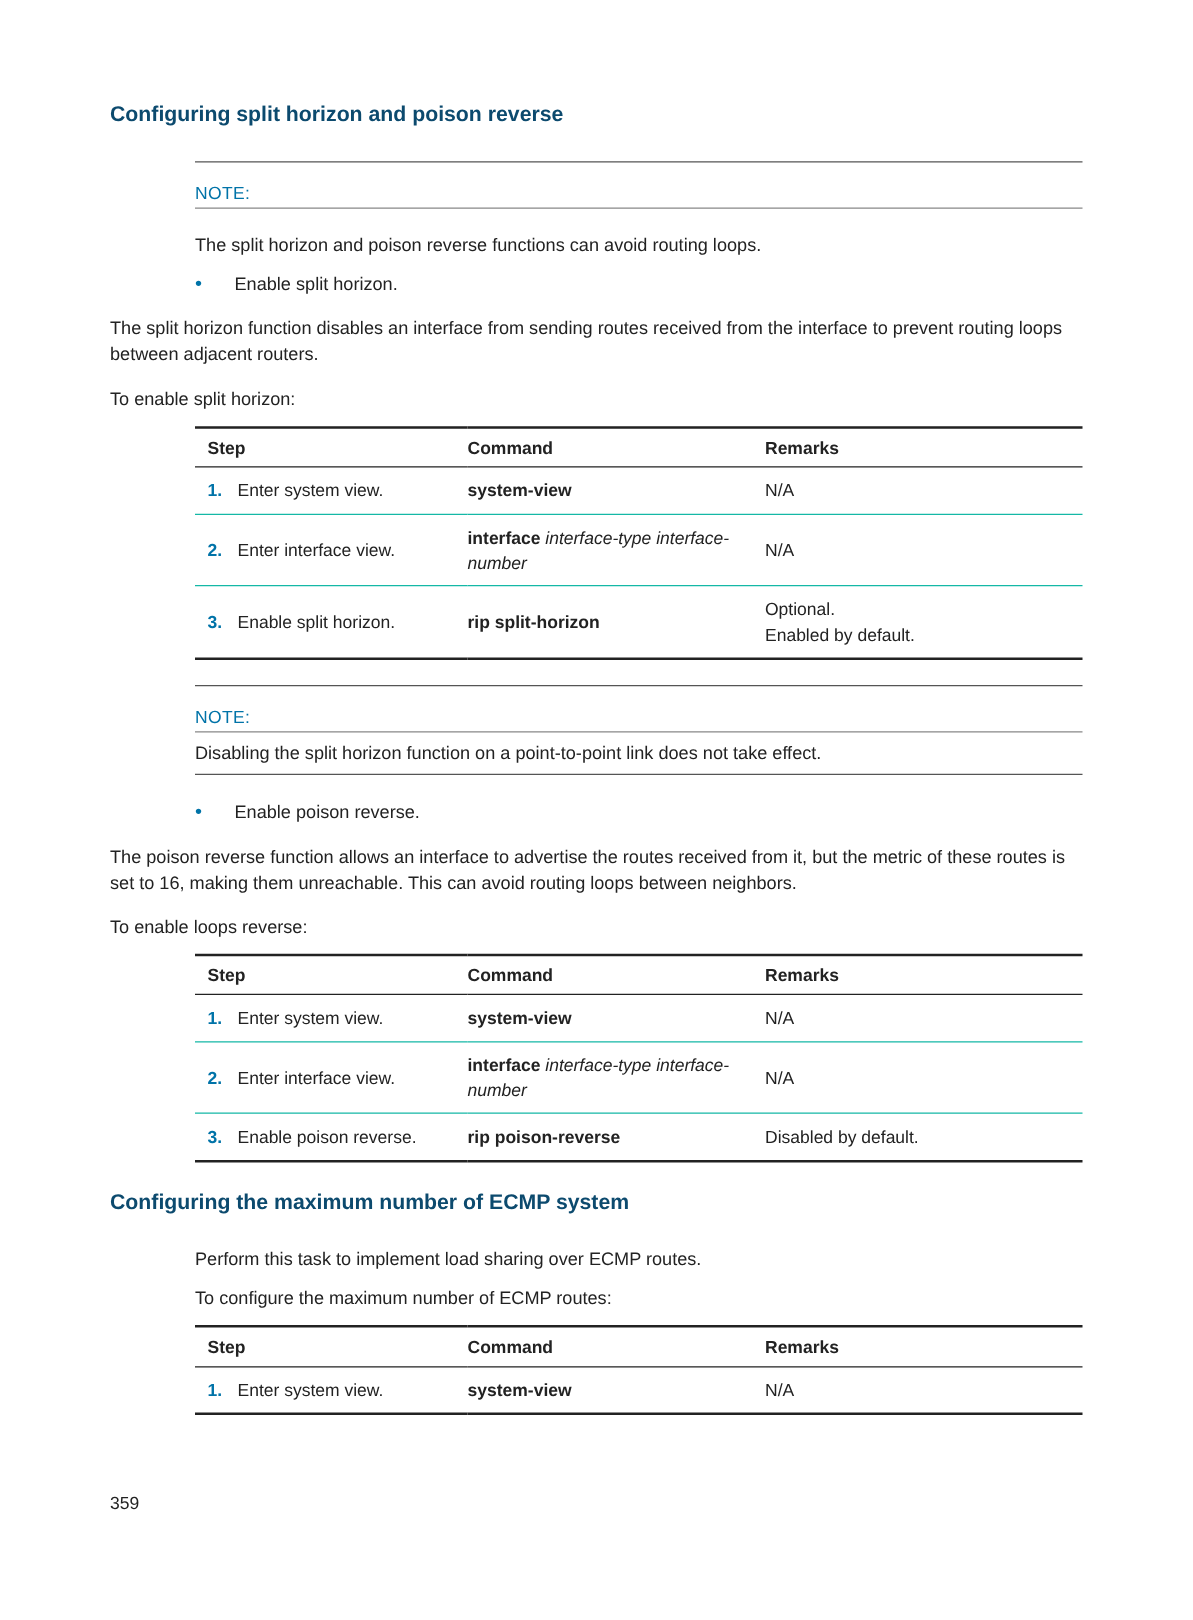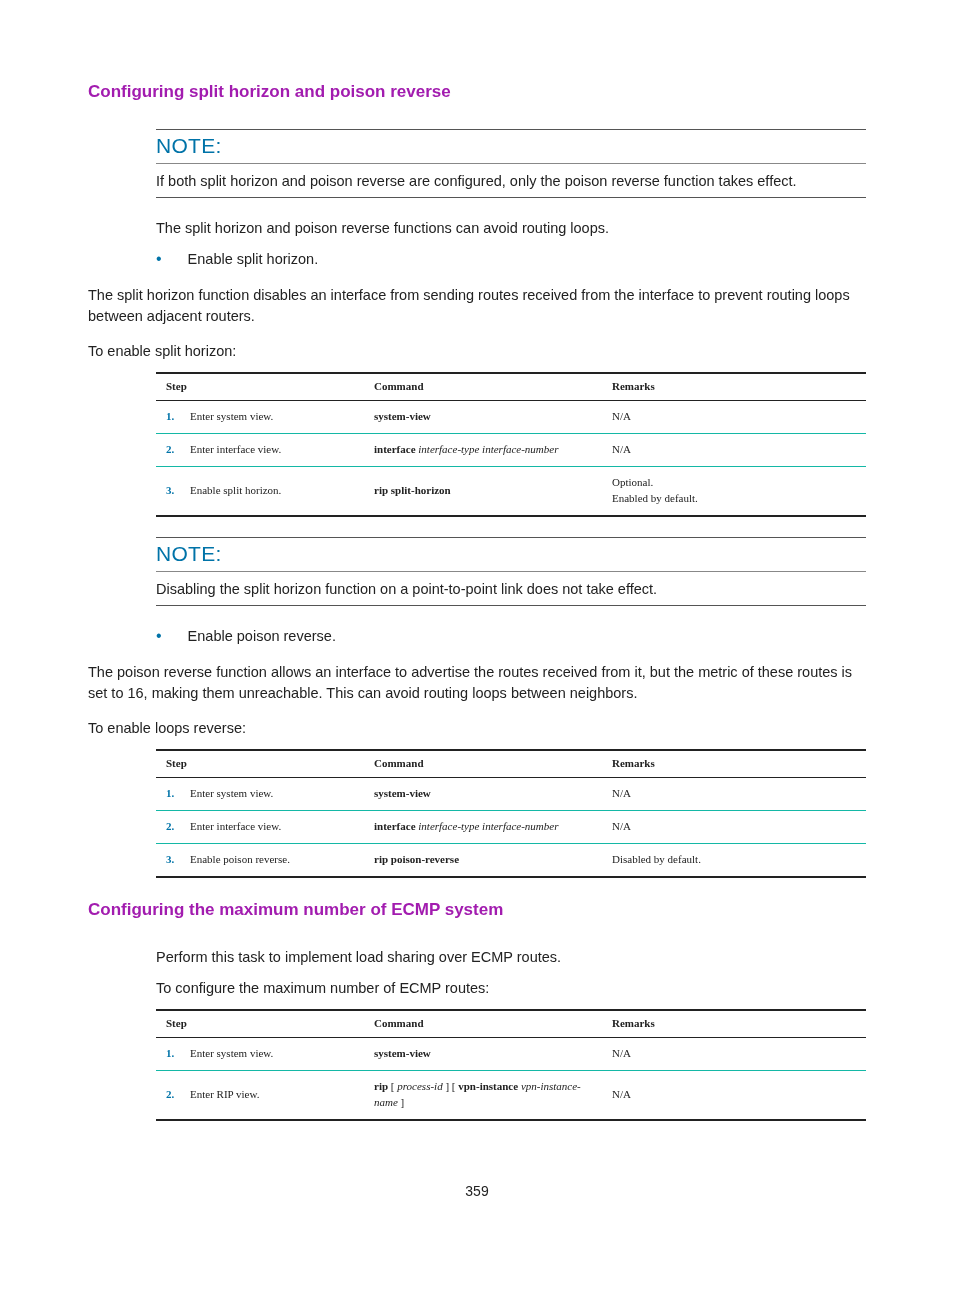--- a/index.html
+++ b/index.html
@@ -7,35 +7,35 @@
     font-family: Arial, Helvetica, sans-serif;
     font-size: 14.5px;
     color: #222;
     margin: 0;
     padding: 80px 88px 60px 88px;
     width: 954px;
     box-sizing: border-box;
     line-height: 1.45;
   }
   h2.section-heading {
-    color: #a21caf;
+    color: #0c4a6e;
     font-weight: bold;
     font-size: 17px;
     margin: 0 0 24px 0;
   }
   .note-block {
     margin: 8px 0 20px 68px;
   }
   .note-label {
     color: #0073a8;
     font-weight: normal;
-    font-size: 21px;
+    font-size: 14px;
     letter-spacing: 0.3px;
     border-top: 1.5px solid #555;
-    padding-top: 1px;
+    padding-top: 14px;
     border-bottom: 1px solid #888;
     padding-bottom: 2px;
     margin-bottom: 4px;
   }
   .note-text {
     border-bottom: 1.5px solid #555;
     padding-bottom: 5px;
     padding-top: 3px;
   }
   .body-text {
@@ -57,22 +57,21 @@
   }
   .indent-text {
     margin-bottom: 10px;
   }
   table.steps {
     border-collapse: collapse;
     width: calc(100% - 68px);
     margin-left: 68px;
     margin-top: 9px;
     margin-bottom: 20px;
-    font-size: 11px;
-    font-family: Liberation Serif, serif;
+    font-size: 14px;
   }
   table.steps thead tr {
     border-top: 2.5px solid #222;
     border-bottom: 1.5px solid #222;
   }
   table.steps tbody tr {
     border-bottom: 1px solid #14b8a6;
   }
   table.steps tbody tr:last-child {
     border-bottom: 2.5px solid #222;
@@ -95,33 +94,32 @@
     display: inline-block;
     width: 24px;
     padding-left: 10px;
   }
   .step-desc {
     display: inline-block;
   }
   .cmd-bold { font-weight: bold; }
   .cmd-ital { font-style: italic; }
   .page-num {
-    text-align: center;
+    text-align: left;
     margin-top: 60px;
     font-size: 14px;
   }
 </style>
 </head>
 <body>
 
 <h2 class="section-heading">Configuring split horizon and poison reverse</h2>
 
 <div class="note-block">
   <div class="note-label">NOTE:</div>
-  <div class="note-text">If both split horizon and poison reverse are configured, only the poison reverse function takes effect.</div>
 </div>
 
 <p class="body-text">The split horizon and poison reverse functions can avoid routing loops.</p>
 
 <div class="bullet-row">
   <span class="bullet-dot">•</span>
   <span class="bullet-text">Enable split horizon.</span>
 </div>
 <p class="indent-text">The split horizon function disables an interface from sending routes received from the interface to prevent routing loops between adjacent routers.</p>
 <p class="indent-text">To enable split horizon:</p>
@@ -204,21 +202,16 @@
       <th class="col-cmd">Command</th>
       <th class="col-rem">Remarks</th>
     </tr>
   </thead>
   <tbody id="tbody-t3">
       <tr>
         <td><span class="step-num">1.</span><span class="step-desc">Enter system view.</span></td>
         <td><span class="cmd-bold">system-view</span></td>
         <td>N/A</td>
       </tr>
-      <tr>
-        <td><span class="step-num">2.</span><span class="step-desc">Enter RIP view.</span></td>
-        <td><span class="cmd-bold">rip</span><span> [ </span><span class="cmd-ital">process-id</span><span> ] [ </span><span class="cmd-bold">vpn-instance</span><span> </span><span class="cmd-ital">vpn-instance-name</span><span> ]</span></td>
-        <td>N/A</td>
-      </tr>
     </tbody>
 </table>
 
 <div class="page-num">359</div>
 
 </body></html>

